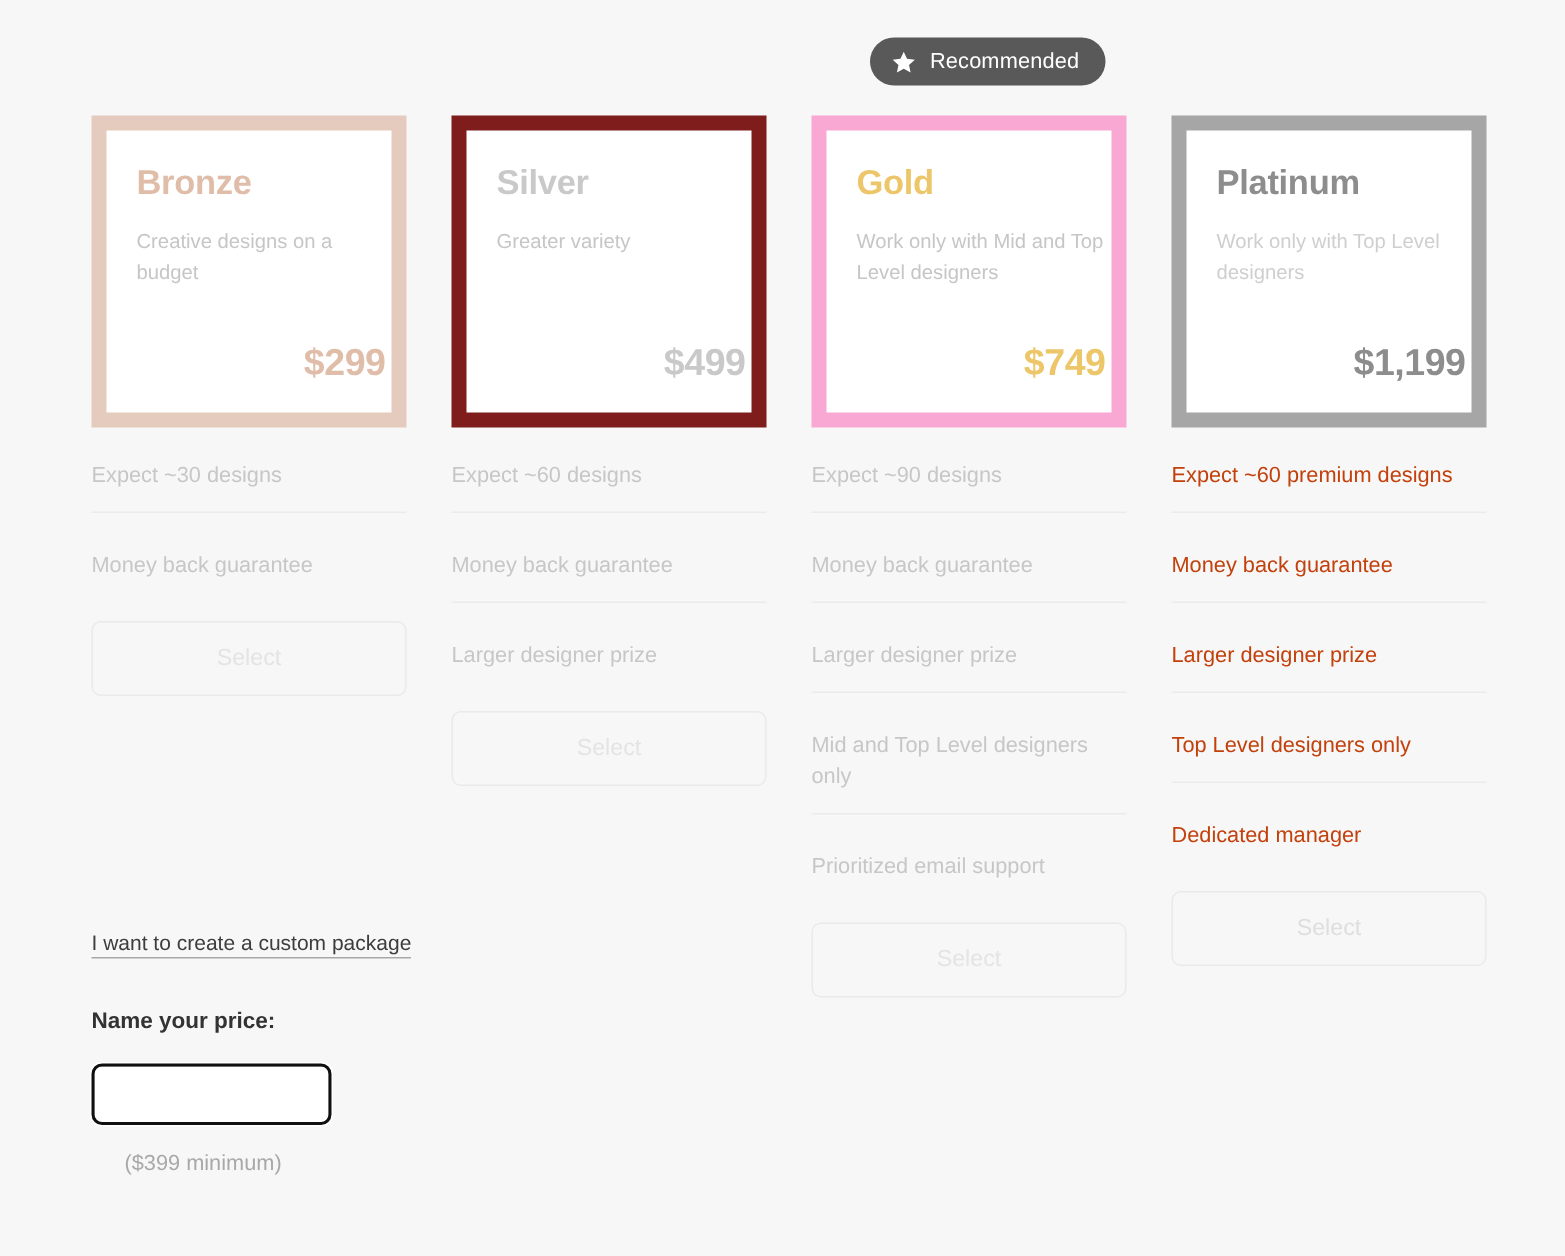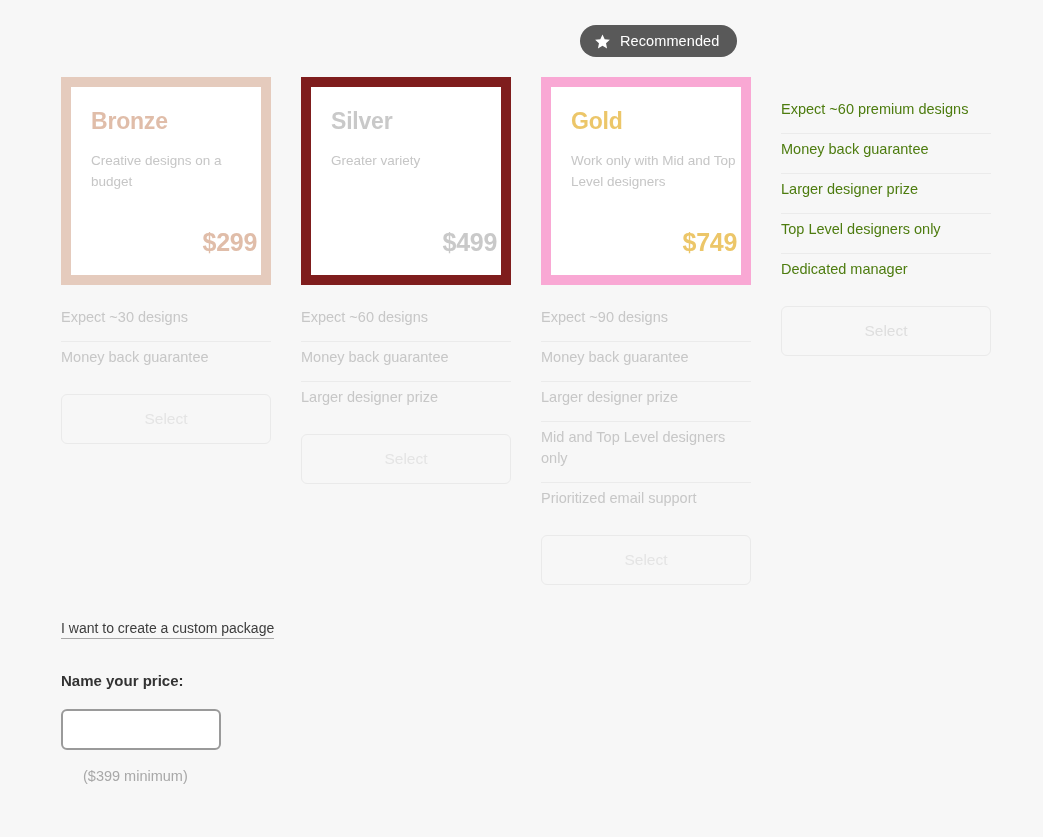--- a/index.html
+++ b/index.html
@@ -106,30 +106,31 @@
   .gold     .plan-name, .gold     .plan-price { color: #ecc669; }
   .platinum .plan-name, .platinum .plan-price { color: #8d8d8d; }
 
   .platinum .plan-desc { color: #cfcfcf; }
 
   
   .features {
     margin-top: 17px;
     display: flex;
     flex-direction: column;
+    gap: 20px;
   }
   .feature {
     font-size: 14.5px;
     line-height: 1.45;
     color: #c7c7c7;
     padding: 5px 0 13px 0;
     border-bottom: 1px solid #ebebeb;
   }
   .feature:last-child { border-bottom: none; }
-  .column.platinum-col .feature { color: #4d7c0f; }
+  .column.platinum-col .feature { color: #c2410c; }
 
   
   .select-button {
     margin-top: 13px;
     height: 50px;
     border: 1px solid #eaeaea;
     border-radius: 6px;
     background: transparent;
     display: flex;
     align-items: center;
@@ -240,20 +241,27 @@
         <div class="feature">Expect ~90 designs</div>
         <div class="feature">Money back guarantee</div>
         <div class="feature">Larger designer prize</div>
         <div class="feature">Mid and Top Level designers only</div>
         <div class="feature">Prioritized email support</div>
       </div>
       <div class="select-button">Select</div>
     </div>
 
     <div class="column platinum-col">
+      <div class="plan-card platinum">
+        <div class="plan-card-inner">
+          <div class="plan-name">Platinum</div>
+          <div class="plan-desc">Work only with Top Level designers</div>
+          <div class="plan-price">$1,199</div>
+        </div>
+      </div>
       <div class="features">
         <div class="feature">Expect ~60 premium designs</div>
         <div class="feature">Money back guarantee</div>
         <div class="feature">Larger designer prize</div>
         <div class="feature">Top Level designers only</div>
         <div class="feature">Dedicated manager</div>
       </div>
       <div class="select-button">Select</div>
     </div>
 

